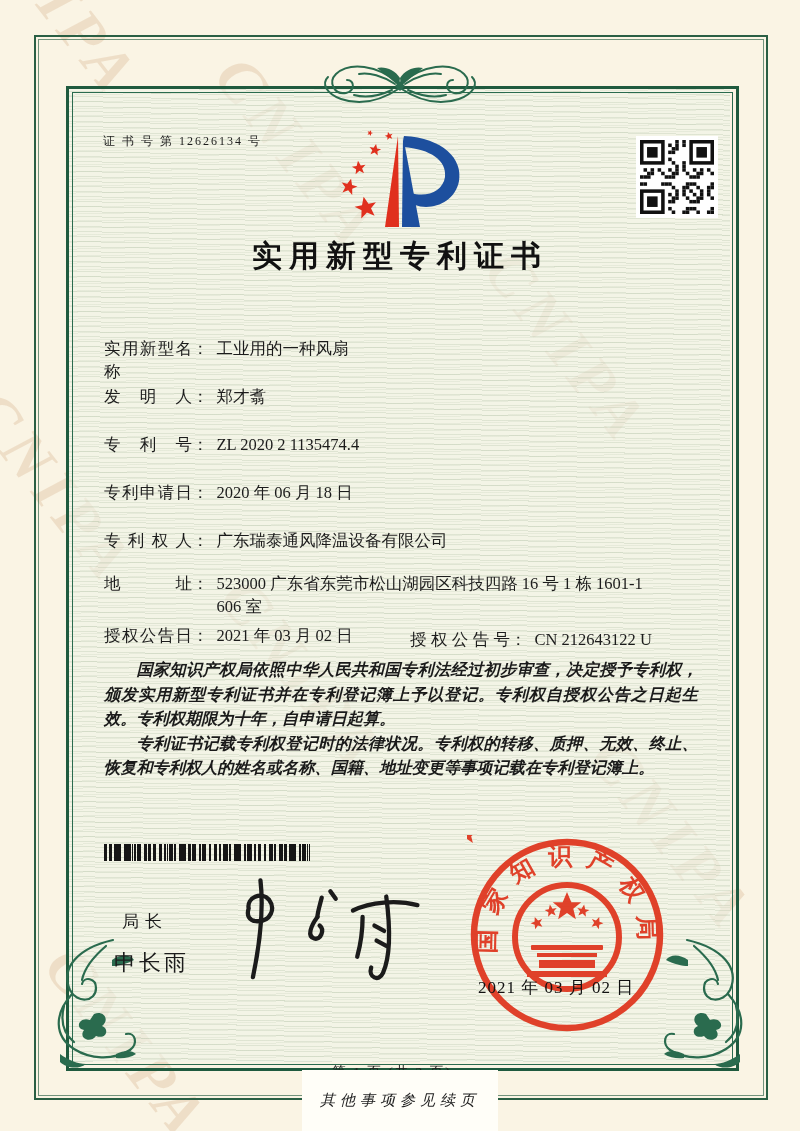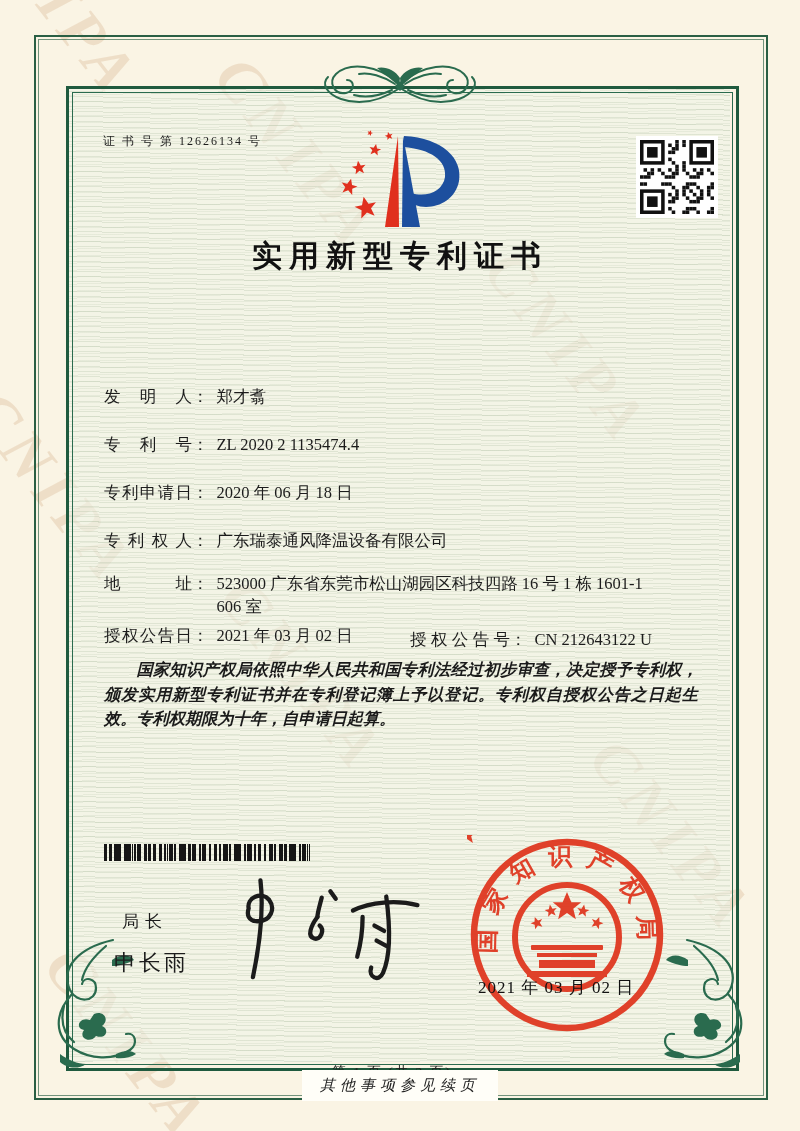--- a/index.html
+++ b/index.html
@@ -48,21 +48,21 @@
       repeating-linear-gradient(90deg,#161616 0 2px,transparent 2px 5px),
       repeating-linear-gradient(90deg,#161616 0 1px,transparent 1px 7px),
       repeating-linear-gradient(90deg,#161616 0 3px,transparent 3px 11px);}
   .sign-title{position:absolute;left:114px;top:910px;z-index:5;font-size:17px;letter-spacing:6px;font-family:Liberation Mono, monospace;margin-left:8px;}
   .sign-name{position:absolute;left:114px;top:948px;z-index:5;font-size:22px;letter-spacing:3px;font-family:"Liberation Sans","DejaVu Sans",sans-serif;}
   .signature{position:absolute;left:225px;top:878px;width:215px;height:108px;z-index:5;}
   .seal{position:absolute;left:467px;top:835px;width:200px;height:200px;z-index:6;opacity:.95;}
   .seal-date{position:absolute;left:478px;top:976px;z-index:7;font-size:17px;letter-spacing:1px;color:#111;}
   .page-info{position:absolute;left:0;right:16px;top:1023px;z-index:5;text-align:center;font-size:13.5px;letter-spacing:2px;margin-top:40px;}
   .note-box{position:absolute;left:50%;transform:translateX(-50%);top:1070px;z-index:7;
-    background:#fffef8;padding:6px 18px;font-size:15px;letter-spacing:5px;font-style:italic;color:#222;}
+    background:#fffef8;padding:21px 18px;font-size:15px;letter-spacing:5px;font-style:italic;color:#222;}
 </style>
 </head>
 <body>
 
 <div class="page">
 
   <div class="wm" style="left:-55px;top:-35px;">CNIPA</div>
   <div class="wm" style="left:185px;top:118px;">CNIPA</div>
   <div class="wm" style="left:455px;top:312px;">CNIPA</div>
   <div class="wm" style="left:-60px;top:452px;">CNIPA</div>
@@ -248,20 +248,23 @@
             <rect x="48" y="60" width="3" height="3"></rect>
             <rect x="57" y="60" width="3" height="3"></rect>
             <rect x="60" y="60" width="3" height="3"></rect>
           </g>
       </g>
     </svg>
   </div>
 
   <div class="doc-title">实用新型专利证书</div>
 
+  <div class="row" style="top:337px">
+    <span class="flabel">实用新型名称</span><span class="colon">：</span><span class="fvalue">工业用的一种风扇</span>
+  </div>
   <div class="row" style="top:385px">
     <span class="flabel">发明人</span><span class="colon">：</span><span class="fvalue">郑才翥</span>
   </div>
   <div class="row" style="top:433px">
     <span class="flabel">专利号</span><span class="colon">：</span><span class="fvalue">ZL 2020 2 1135474.4</span>
   </div>
   <div class="row" style="top:481px">
     <span class="flabel">专利申请日</span><span class="colon">：</span><span class="fvalue">2020 年 06 月 18 日</span>
   </div>
   <div class="row" style="top:529px">
@@ -273,20 +276,21 @@
   </div>
   <div class="row" style="top:624px">
     <span class="flabel">授权公告日</span><span class="colon">：</span><span class="fvalue">2021 年 03 月 02 日</span>
     <span class="pair2">
       <span class="flabel">授权公告号</span><span class="colon">：</span><span class="fvalue">CN 212643122 U</span>
     </span>
   </div>
 
   <div class="paras">
     <p>国家知识产权局依照中华人民共和国专利法经过初步审查，决定授予专利权，颁发实用新型专利证书并在专利登记簿上予以登记。专利权自授权公告之日起生效。专利权期限为十年，自申请日起算。</p>
+    <p>专利证书记载专利权登记时的法律状况。专利权的转移、质押、无效、终止、恢复和专利权人的姓名或名称、国籍、地址变更等事项记载在专利登记簿上。</p>
   </div>
 
   <div class="barcode"></div>
 
   <div class="sign-title">局长</div>
   <div class="sign-name">申长雨</div>
   <svg class="signature" viewBox="0 0 200 100">
     <g fill="none" stroke="#1b1b1b" stroke-width="4" stroke-linecap="round" stroke-linejoin="round">
       <path d="M22,28 C20,18 34,12 41,20 C47,28 43,40 30,40 C22,40 20,34 22,28"></path>
       <path d="M33,2 C36,28 33,58 26,92"></path>

